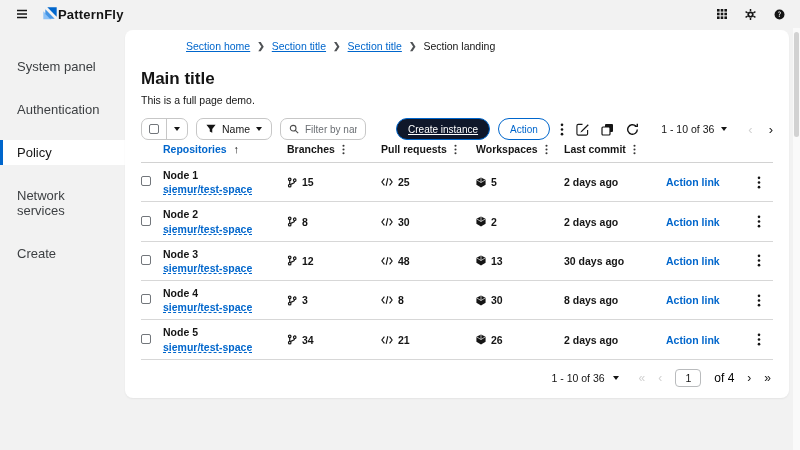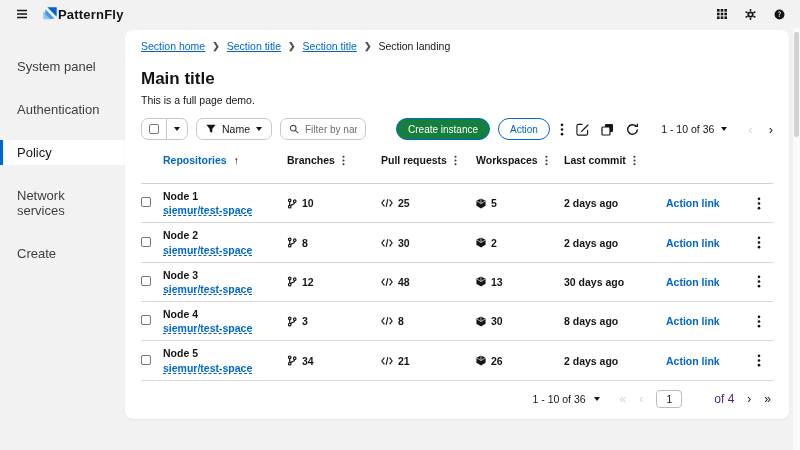--- a/index.html
+++ b/index.html
@@ -14,72 +14,72 @@
   .mast-right button { background:none; border:none; cursor:pointer; display:flex; align-items:center; padding:1px; }
 
   .sidebar { position:fixed; top:28px; left:0; bottom:0; width:125px; background:#f2f2f2; padding-top:8px; }
   .nav-item { font-size:13px; color:#3c3f42; padding:5px 14px; margin:18px 0; cursor:pointer;
               border-left:3px solid transparent; }
   .nav-item.active { background:#ffffff; border-left-color:#0066cc; font-weight:400; color:#151515; }
 
   .card { position:fixed; left:125px; top:30px; width:664px; background:#ffffff;
           border-radius:8px; box-shadow:0 1px 2px rgba(0,0,0,.06); padding:10px 16px 0; z-index:4; }
 
-  .breadcrumb { display:flex; align-items:center; gap:7px; font-size:10.5px; }
+  .breadcrumb { display:flex; align-items:center; gap:7px; font-size:10.5px;margin-left:45px; }
   .breadcrumb a { color:#0066cc; text-decoration:underline; cursor:pointer; }
   .bc-sep { color:#4f5255; font-size:9px; font-weight:700; }
   .bc-current { color:#151515; }
 
   .page-title { font-size:17px; font-weight:700; margin-top:17px; }
   .page-sub { font-size:10.5px; margin-top:5px; color:#151515; }
 
   .toolbar { display:flex; align-items:center; margin-top:12px; gap:8px; }
   .ctrl { display:flex; align-items:center; border:1px solid #c7c7c7; border-radius:7px;
           background:#fff; height:22px; cursor:pointer; }
   .bulk { padding:0; }
   .bulk-seg { display:flex; align-items:center; justify-content:center; padding:0 7px; height:100%; }
   .bulk-div { width:1px; height:100%; background:#c7c7c7; }
   .filter-ctrl { padding:0 9px; gap:6px; font-size:10.5px; }
   .search-ctrl { padding:0 8px; gap:6px; width:86px; cursor:text; }
   .search-ctrl input { border:none; outline:none; width:100%; font-size:10px; color:#151515;
                        font-family:"Liberation Sans", sans-serif; background:transparent; }
   .search-ctrl input::placeholder { color:#6a6e73; }
   .btn { height:22px; border-radius:999px; font-size:10px; padding:0 11px; cursor:pointer;
          font-family:"Liberation Sans", sans-serif; }
-  .btn-primary { background:#15803d; color:#fff; border:1px solid #0066cc; margin-left:22px; }
+  .btn-primary { background:#0f172a; color:#fff; border:1px solid #0066cc; margin-left:22px;text-decoration:underline; }
   .btn-secondary { background:#fff; color:#0066cc; border:1px solid #0066cc; }
   .icon-btn { background:none; border:none; cursor:pointer; display:flex; align-items:center; padding:2px; }
   .caret { width:0; height:0; border-left:3.5px solid transparent; border-right:3.5px solid transparent;
            border-top:4.5px solid #151515; display:inline-block; }
   .top-pag { margin-left:auto; display:flex; align-items:center; gap:7px; font-size:10.5px; }
   .pag-nav { display:flex; align-items:center; gap:16px; margin-left:14px; font-size:13px; }
   .arrow { cursor:pointer; line-height:1; }
   .arrow.disabled { color:#d2d2d2; cursor:default; }
 
   .tgrid { display:grid; grid-template-columns:22px 124px 94px 95px 88px 102px 1fr 28px; align-items:center;font-weight:bold; }
-  .thead { margin-top:14px; padding-bottom:17px; border-bottom:1px solid #d2d2d2; font-size:10.5px; font-weight:700; }
+  .thead { margin-top:3px; padding-bottom:7px; border-bottom:1px solid #d2d2d2; font-size:10.5px; font-weight:700; }
   .th { display:flex; align-items:center; gap:7px; }
   .th-sorted { color:#0066cc; cursor:pointer; }
   .sort-arrow { color:#151515; font-weight:400; font-size:11px; }
   .col-kebab { opacity:.85; cursor:pointer; display:flex; }
   .trow { border-bottom:1px solid #d7d7d7; padding:5px 0; min-height:31px; font-size:10.5px; }
   .cb { width:10px; height:10px; border:1px solid #72767b; border-radius:2px; background:#fff;
         display:inline-block; cursor:pointer; }
   .repo-name { line-height:1.35; }
   .repo-link { color:#0066cc; font-size:10.5px; text-decoration:underline dashed 1px; cursor:pointer; }
   .count { display:flex; align-items:center; gap:5px; }
   .action-link { color:#0066cc; cursor:pointer; }
   .row-kebab { display:flex; justify-content:center; cursor:pointer; }
 
   .bottom-pag { display:flex; justify-content:flex-end; align-items:center; gap:8px;
                 padding:9px 2px 11px; font-size:10.5px; }
   .bp-nav { display:flex; align-items:center; gap:13px; margin-left:12px; font-size:12px; }
   .page-box { width:26px; height:18px; border:1px solid #b9bbbd; border-radius:4px; text-align:center;
               font-size:10.5px; font-family:"Liberation Sans", sans-serif; color:#151515; }
-  .of-pages { color:#4c1d95;margin-left:19px; }
+  .of-pages { color:#000000; }
 
   .scrollbar { position:fixed; top:28px; right:0; bottom:0; width:7px; background:#fafafa; z-index:6; }
   .scroll-thumb { position:absolute; top:4px; left:1px; width:5px; height:105px; background:#d2d2d2; border-radius:3px; }
   svg { display:block; }
 </style>
 </head>
 <body>
 
 <header class="masthead">
   <button class="burger">
@@ -304,21 +304,21 @@
         <span class="count">
           <span>
             <svg width="10" height="11" viewBox="0 0 11 12" fill="none" stroke="#151515" stroke-width="1.3">
               <circle cx="3" cy="2.5" r="1.4"></circle>
               <circle cx="3" cy="9.5" r="1.4"></circle>
               <circle cx="8.5" cy="3.5" r="1.4"></circle>
               <path d="M3 4v4"></path>
               <path d="M8.5 5c0 2-2.5 2.2-4.5 3"></path>
             </svg>
           </span>
-          <span>10</span>
+          <span>15</span>
         </span>
         <span class="count">
           <span>
             <svg width="12" height="10" viewBox="0 0 14 11" fill="none" stroke="#151515" stroke-width="1.3">
               <path d="M4 1.5L1 5.5l3 4"></path>
               <path d="M10 1.5l3 4-3 4"></path>
               <path d="M8 1L6 10"></path>
             </svg>
           </span>
           <span>25</span>

